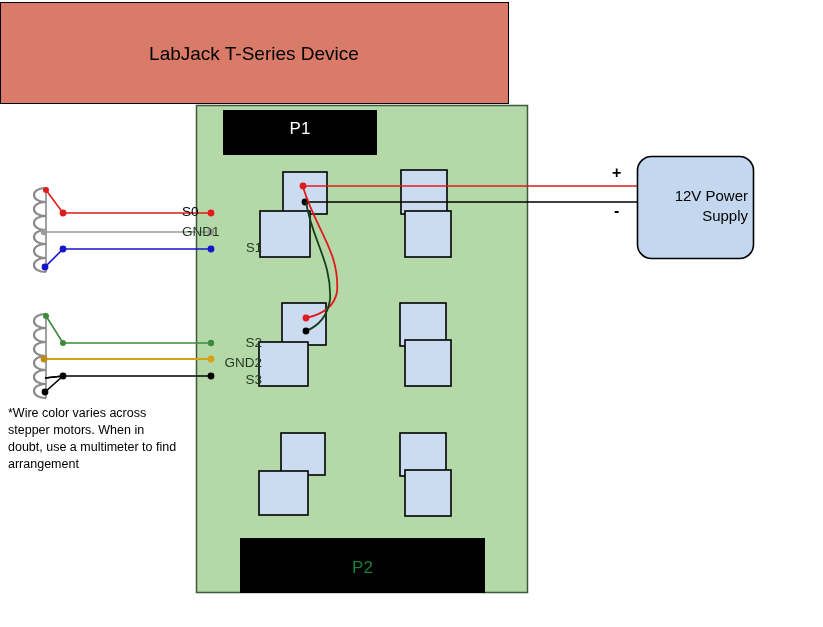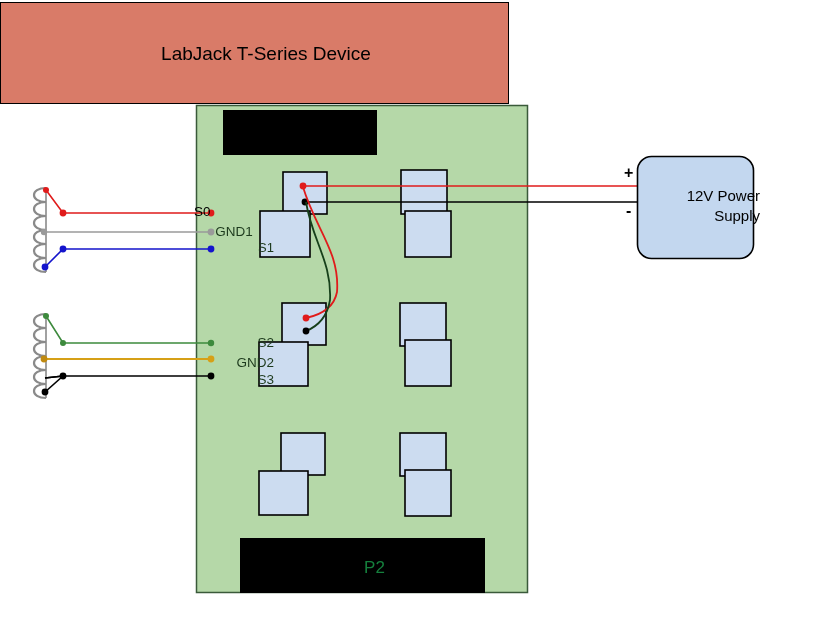--- a/index.html
+++ b/index.html
@@ -1,20 +1,20 @@
 <!DOCTYPE html>
 <html><head>
 <meta charset="utf-8">
 <style>
   html,body{margin:0;padding:0;background:#ffffff;}
   body{width:823px;height:627px;position:relative;overflow:hidden;
        font-family:"Liberation Sans","DejaVu Sans",sans-serif;color:#000;}
   #stage{position:absolute;left:0;top:0;width:823px;height:627px;}
   svg{position:absolute;left:0;top:0;}
-  .txt{position:absolute;white-space:pre;line-height:1.15;margin-left:12px;}
+  .txt{position:absolute;white-space:pre;line-height:1.15;}
 </style>
 </head>
 <body>
 
 <div id="stage">
 
   <svg width="823" height="627">
 
     <rect id="sv-title-rect" x="0.5" y="2.5" width="508" height="101" fill="#d97b68" stroke="#000" stroke-width="1"></rect>
 
@@ -95,31 +95,33 @@
     <path d="M303,187 C316,230 340,252 337,292 C334,308 320,315 306,318" fill="none" stroke="#e01b1b" stroke-width="1.8"></path>
     <path d="M306,202 C312,240 332,262 330,300 C327,318 316,327 306,331" fill="none" stroke="#16401a" stroke-width="1.8"></path>
     <circle cx="306" cy="318" r="3.4" fill="#e01b1b"></circle>
     <circle cx="306" cy="331" r="3.4" fill="#000000"></circle>
 
     <rect x="637.5" y="156.5" width="116" height="102" rx="14" ry="14" fill="#c3d7ef" stroke="#000000" stroke-width="1.6"></rect>
   </svg>
 
   <div class="txt" style="left:0;top:43px;width:508px;text-align:center;font-size:19px;">LabJack T-Series Device</div>
 
+  <div class="txt" style="left:223px;top:119px;width:154px;text-align:center;font-size:17px;color:#fff;">P1</div>
 
   <div class="txt" style="left:240px;top:558px;width:245px;text-align:center;font-size:17px;color:#15803d;">P2</div>
 
   <div class="txt" style="left:182px;top:204px;width:80px;font-size:13.5px;color:#000000;">S0</div>
-  <div class="txt" style="left:182px;top:224px;width:80px;text-align:center;font-size:13.5px;color:#1d3a1d;">GND1</div>
+  <div class="txt" style="left:182px;top:224px;width:80px;text-align:left;font-size:13.5px;color:#1d3a1d;">GND1</div>
   <div class="txt" style="left:182px;top:241px;width:80px;text-align:right;font-size:13px;color:#1d3a1d;">S1</div>
 
   <div class="txt" style="left:182px;top:335px;width:80px;text-align:right;font-size:13.5px;color:#1d3a1d;">S2</div>
   <div class="txt" style="left:182px;top:355px;width:80px;text-align:right;font-size:13.5px;color:#1d3a1d;">GND2</div>
   <div class="txt" style="left:182px;top:372px;width:80px;text-align:right;font-size:13.5px;color:#1d3a1d;">S3</div>
 
   <div class="txt" style="left:612px;top:164px;font-size:16px;font-weight:bold;">+</div>
   <div class="txt" style="left:614px;top:202px;font-size:16px;font-weight:bold;">-</div>
 
   <div class="txt" style="left:637px;top:187px;width:111px;text-align:right;font-size:15px;">12V Power</div>
   <div class="txt" style="left:637px;top:207px;width:111px;text-align:right;font-size:15px;">Supply</div>
 
+  <div class="txt" style="left:8px;top:405px;width:172px;white-space:normal;font-size:12.5px;line-height:1.35;">*Wire color varies across stepper motors. When in doubt, use a multimeter to find arrangement</div>
 
 </div>
 
 </body></html>

